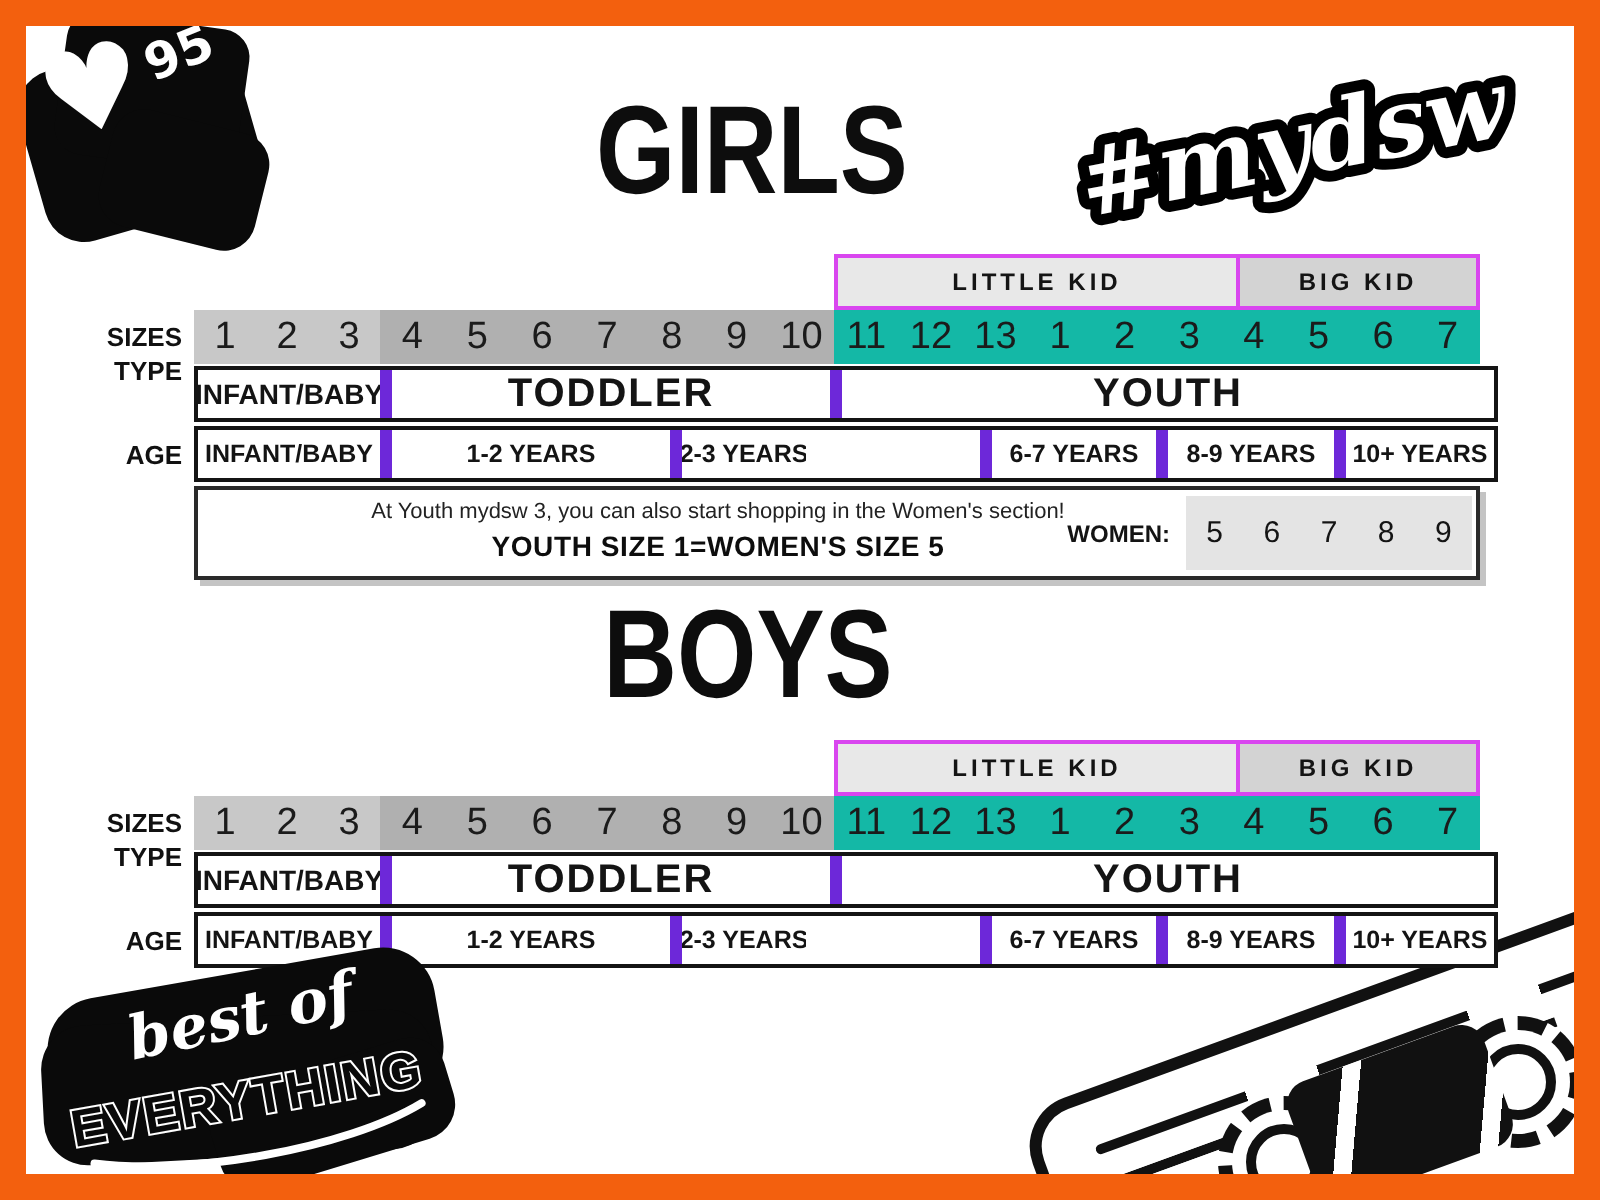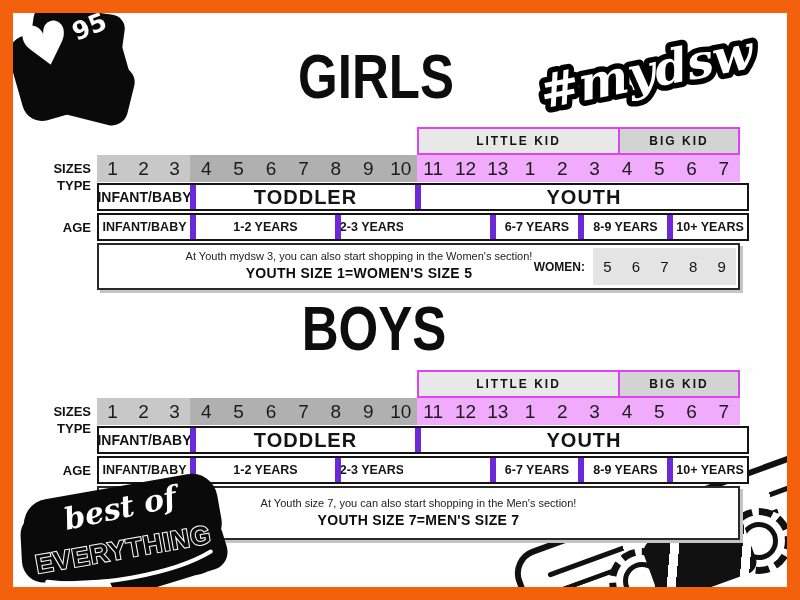--- a/index.html
+++ b/index.html
@@ -27,21 +27,21 @@
 
   .kid-cell{position:absolute;top:0;height:28px;box-sizing:border-box;border:2px solid #d946ef;
             display:flex;align-items:center;justify-content:center;font-weight:bold;
             font-size:12px;letter-spacing:2px;}
   .kid-cell.little{left:320px;width:203px;background:#E8E8E8;}
   .kid-cell.big{left:521px;width:122px;background:#D3D3D3;}
 
   .szband{position:absolute;top:28px;height:27px;display:flex;}
   .szband.b1{left:0;width:93px;background:#C8C8C8;}
   .szband.b2{left:93px;width:227px;background:#B0B0B0;}
-  .szband.b3{left:320px;width:323px;background:#f0abfc;}
+  .szband.b3{left:320px;width:323px;background:#14b8a6;}
   .size-cell{flex:1;display:flex;align-items:center;justify-content:center;
              font-size:19px;color:#1b1b1b;}
 
   .trow{position:absolute;left:0;width:652px;height:28px;display:flex;background:#fff;
         border:2px solid #141414;box-sizing:border-box;}
   .trow.type{top:56px;}
   .trow.age{top:86px;}
   .tcell{display:flex;align-items:center;justify-content:center;font-weight:bold;
          border-left:6px solid #6d28d9;box-sizing:border-box;white-space:nowrap;overflow:hidden;}
   .tcell:first-child{border-left:none;}
@@ -248,26 +248,20 @@
 
     <div class="tcell">INFANT/BABY</div>
         <div class="tcell">1-2 YEARS</div>
         <div class="tcell">2-3 YEARS</div>
         <div class="tcell">4-5 YEARS</div>
         <div class="tcell">6-7 YEARS</div>
         <div class="tcell">8-9 YEARS</div>
         <div class="tcell">10+ YEARS</div>
       </div>
 
-    <div class="note-box">
-      <div class="note-text">
-        <div class="note-l1">At Youth size 7, you can also start shopping in the Men's section!</div>
-        <div class="note-l2">YOUTH SIZE 7=MEN'S SIZE 7</div>
-      </div>
-    </div>
   </div>
 
   <div class="likes">
     <div class="blob bl1"></div>
     <div class="blob bl3"></div>
     <div class="blob bl2"></div>
     <div class="heart">♥</div>
     <div class="likes-num">95</div>
   </div>
 

